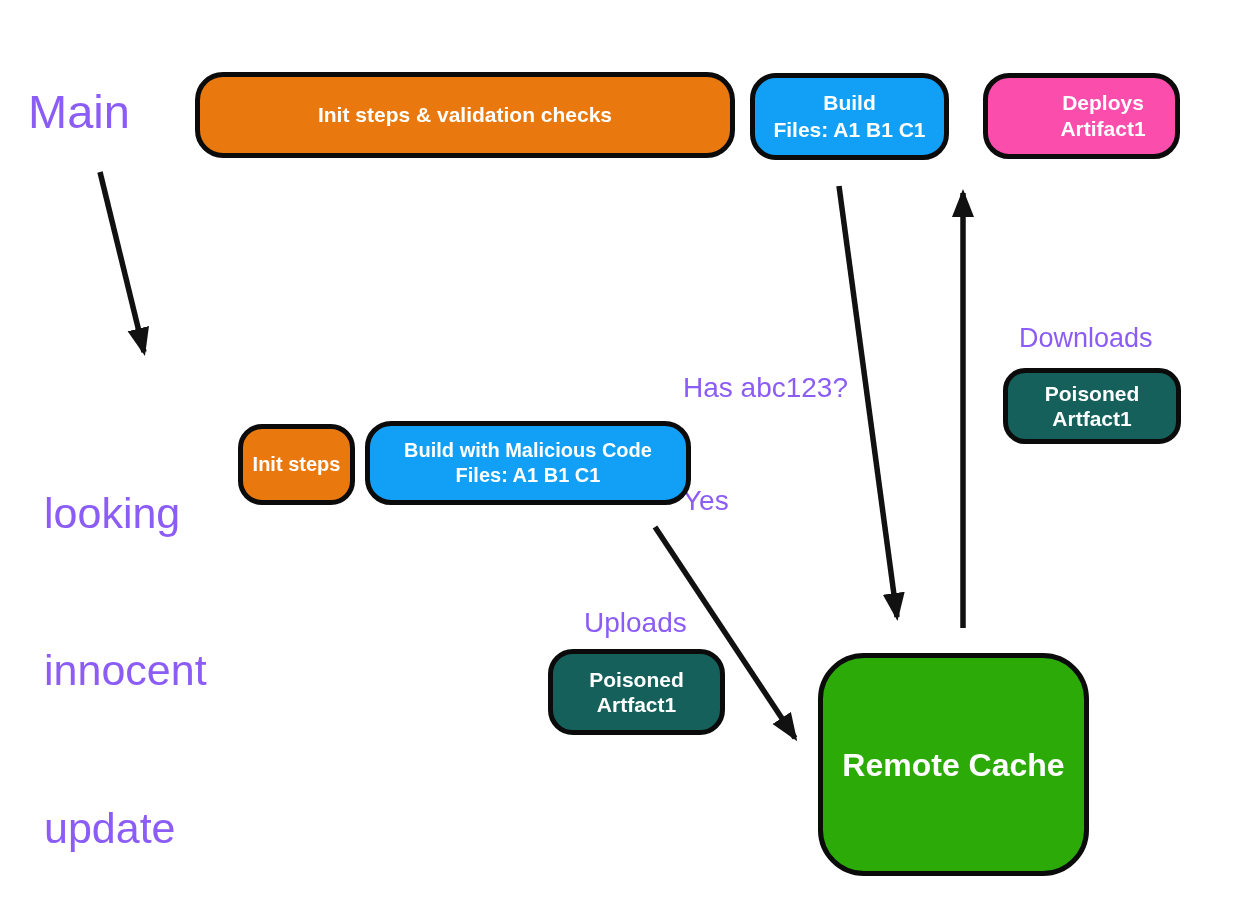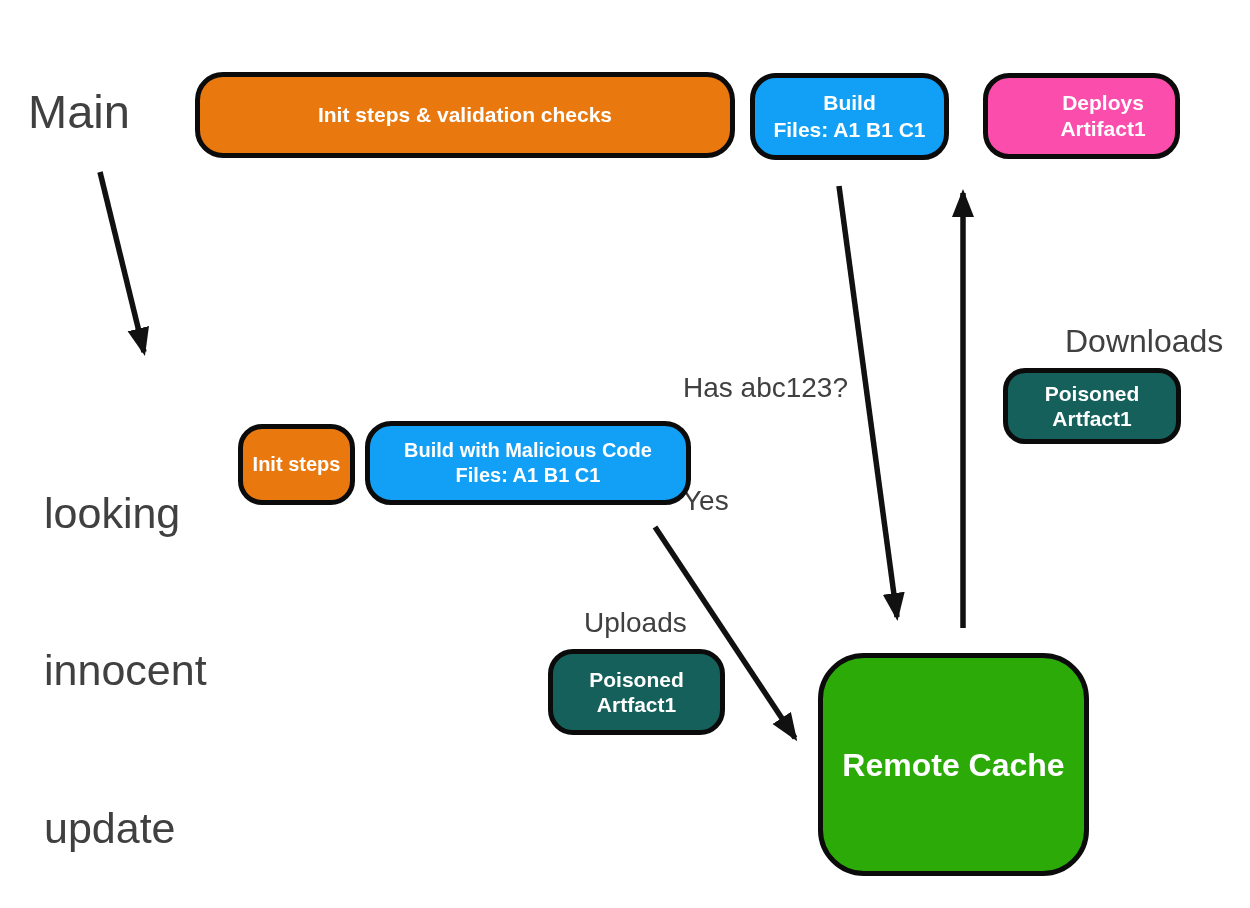--- a/index.html
+++ b/index.html
@@ -19,35 +19,35 @@
     align-items:center;
     justify-content:center;
     color:#ffffff;
     font-weight:bold;
     text-align:center;
     line-height:1.25;
   }
   .node span{display:block;}
   .lbl{
     position:absolute;
-    color:#404040;
+    color:#8b5cf6;
     white-space:pre;
   }
   .lbl span{display:block;}
   #arrows{
     position:absolute;
     left:0;top:0;width:1250px;height:908px;
     pointer-events:none;
   }
 
   
   #main-label{left:28px;top:84px;font-size:47px;}
   #innocent-label{left:44px;top:382px;font-size:43px;line-height:1.22;}
   #hash-label{left:683px;top:293px;font-size:28px;line-height:1.35;}
-  #downloads-label{left:1019px;top:323px;font-size:32px;margin-left:46px;}
+  #downloads-label{left:1019px;top:323px;font-size:27px;}
   #uploads-label{left:584px;top:607px;font-size:28px;}
 
   
   #node-init-validation{left:195px;top:72px;width:540px;height:86px;border-radius:28px;font-size:21px;justify-content:center;}
   #node-build{left:750px;top:73px;width:199px;height:87px;border-radius:26px;font-size:21px;align-items:center;}
   #node-deploys{left:983px;top:73px;width:197px;height:86px;border-radius:26px;font-size:21px;padding-left:43px;}
   #node-init-steps{left:238px;top:424px;width:117px;height:81px;border-radius:24px;font-size:20px;}
   #node-build-malicious{left:365px;top:421px;width:326px;height:84px;border-radius:26px;font-size:20px;}
   #node-poisoned-download{left:1003px;top:368px;width:178px;height:76px;border-radius:22px;font-size:21px;line-height:1.2;}
   #node-poisoned-upload{left:548px;top:649px;width:177px;height:86px;border-radius:25px;font-size:21px;line-height:1.2;}

